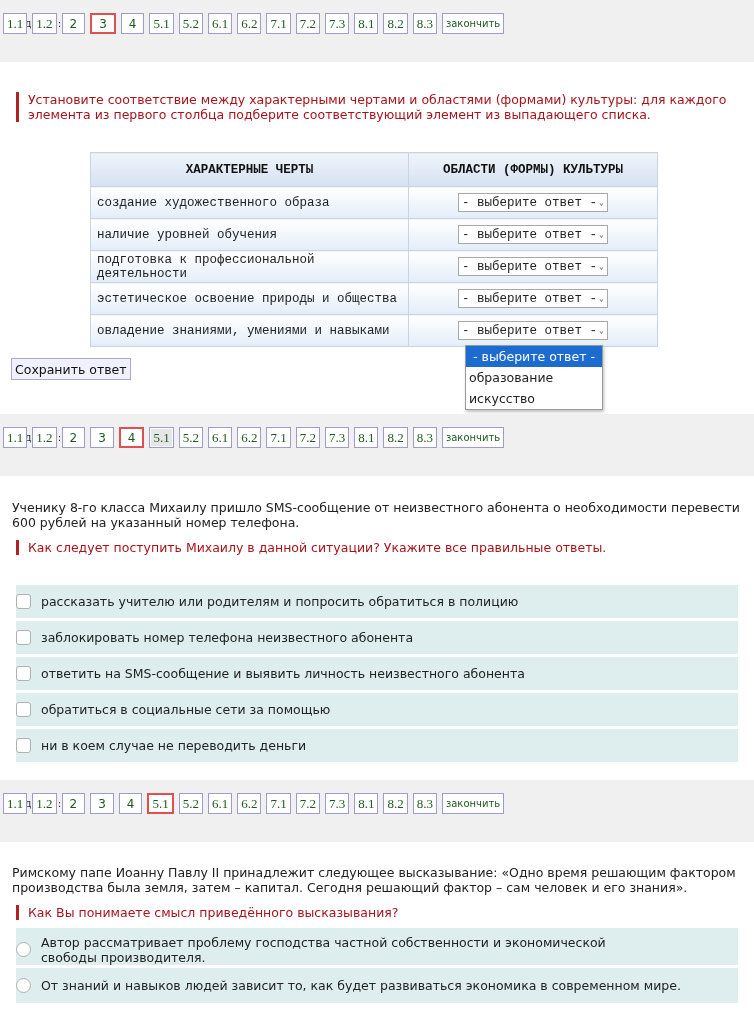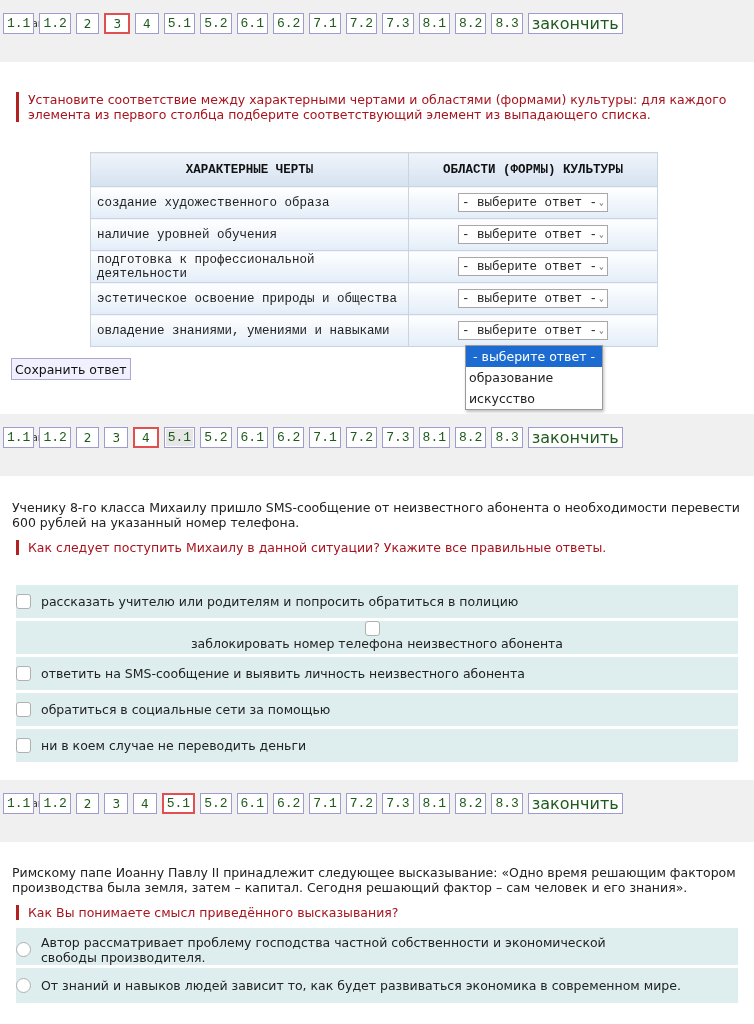--- a/index.html
+++ b/index.html
@@ -19,28 +19,28 @@
     position: absolute; left: 11px; top: 0px;
     font-size: 10.5px; color: #333; margin-top: 17px;
   }
   .navbar .nav-buttons {
     position: absolute; left: 3px; top: 13px;
     display: flex; gap: 5px;
   }
   .navbar .nav-btn {
     height: 21px; min-width: 21px; padding: 0 3px;
     border: 1px solid #9c9ccf; background: #ffffff;
-    color: #1e5a1e; font-family: Liberation Mono, monospace; font-size: 13px;
+    color: #1e5a1e; font-family: Liberation Serif, serif; font-size: 13px;
     display: flex; align-items: center; justify-content: center;
     box-shadow: inset 0 0 0 1px #ffffff;
   }
   .navbar .nav-btn.int { font-family: "DejaVu Sans", sans-serif; padding: 0 7px; font-size: 12px; }
   .navbar .nav-btn.current { border: 2px solid #e05050; }
   .navbar .nav-btn.hover { background: #e6e6e6; }
-  .navbar .nav-btn.finish { font-family: "DejaVu Sans", sans-serif; font-size: 16px; padding: 0 3px; }
+  .navbar .nav-btn.finish { font-family: "DejaVu Sans", sans-serif; font-size: 10px; padding: 0 3px; }
 
   .instruction {
     position: absolute; left: 16px;
     border-left: 3px solid #b22222;
     padding-left: 9px; color: #a8141e;
     font-size: 12.5px; line-height: 15px;
   }
   .prompt {
     position: absolute; left: 12px; color: #222;
     font-size: 12.5px; line-height: 15px; width: 730px;
@@ -208,21 +208,21 @@
 </div>
 
 <div class="prompt" style="top:500px;">Ученику 8-го класса Михаилу пришло SMS-сообщение от неизвестного абонента о необходимости перевести 600 рублей на указанный номер телефона.</div>
 <div class="instruction" style="top:540px; width:726px;">Как следует поступить Михаилу в данной ситуации? Укажите все правильные ответы.</div>
 
 <div class="option-list" style="top:585px;">
   <div class="option" style="height:36px;">
       <span class="box"></span>
       <span>рассказать учителю или родителям и попросить обратиться в полицию</span>
     </div>
-  <div class="option" style="height:36px;flex-direction:column;">
+  <div class="option" style="height:36px;">
       <span class="box"></span>
       <span>заблокировать номер телефона неизвестного абонента</span>
     </div>
   <div class="option" style="height:36px;">
       <span class="box"></span>
       <span>ответить на SMS-сообщение и выявить личность неизвестного абонента</span>
     </div>
   <div class="option" style="height:36px;">
       <span class="box"></span>
       <span>обратиться в социальные сети за помощью</span>

